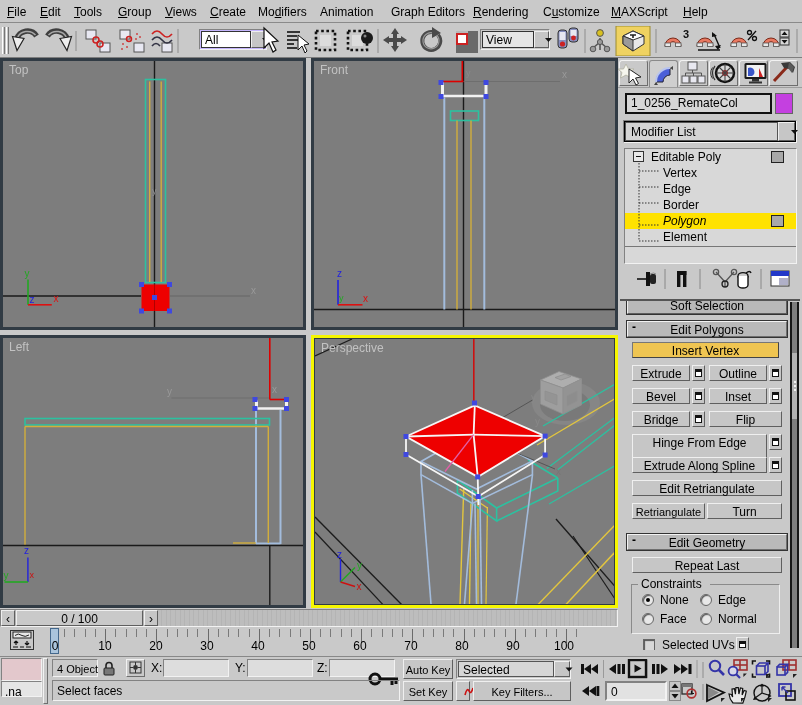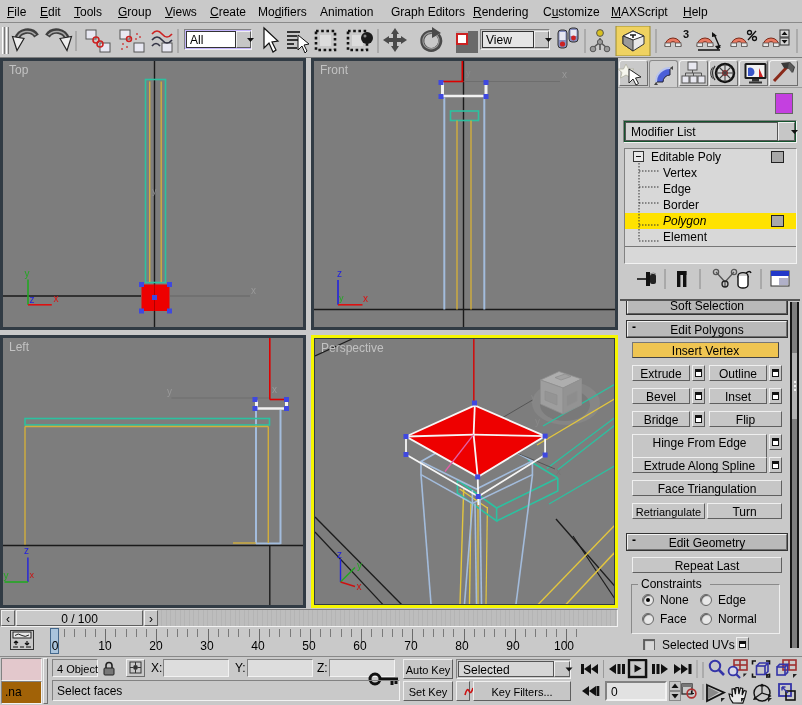--- a/index.html
+++ b/index.html
@@ -67,21 +67,21 @@
         </g>
 
     <rect x="152" y="17" width="10" height="9" fill="#e8e8f2" stroke="#555"></rect>
     <path d="M142 8 q5 -6 10 0 t10 0" fill="none" stroke="#cc2222" stroke-width="1.6"></path>
     <path d="M142 14 q5 -6 10 0 t10 0" fill="none" stroke="#334" stroke-width="1.6"></path>
     <path d="M142 20 q4 -5 8 0" fill="none" stroke="#334" stroke-width="1.6"></path>
 
     <line x1="168" y1="3" x2="168" y2="27" stroke="#8d8d8d"></line>
   </svg>
 
-  <div class="sunk" style="left:184px;top:5px;width:68px;height:21px;background:#c4b5fd;">
+  <div class="sunk" style="left:199px;top:5px;width:68px;height:21px;background:#c4b5fd;">
     <div style="left:1px;top:1px;width:50px;height:17px;background:#fff;border:1px solid #333;color:#000;font-size:12px;padding:1px 0 0 3px;">All</div>
     <div class="btn" style="left:51px;top:1px;width:15px;height:17px;">
           <svg width="13" height="15" viewBox="0 0 13 15">
             <path d="M3 6 L10 6 L6.5 10 Z" fill="#111"></path>
           </svg>
         </div>
   </div>
   <svg style="left:256px;top:2px;" width="546" height="30" viewBox="0 0 546 30">
 
     <path d="M8 2 L8 22 L13 17 L17 26 L20 24 L16 16 L22 15 Z" fill="#fff" stroke="#111" stroke-width="1.2"></path>
@@ -456,23 +456,24 @@
       <rect x="131" y="23.5" width="13" height="2" fill="#333"></rect>
     </svg>
     <svg style="left:151px;top:2px;" width="29" height="27" viewBox="0 0 29 27">
       <path d="M5 21 L18 7" stroke="#8a2a1a" stroke-width="3"></path>
       <path d="M12 3 l9 -1 l5 5 l-2 6 l-3 -4 l-6 -1 Z" fill="#3a3a3a"></path>
       <path d="M20 2 l5 5 l-2 6 l-4 -5 Z" fill="#5a5a5a"></path>
     </svg>
   </div>
   <div style="left:0;top:29px;width:184px;height:1px;background:#9d9d9d;"></div>
 
+  <div style="left:7px;top:35px;width:147px;height:21px;background:#d6d6d6;border:2px solid #111;color:#000;padding:1px 0 0 4px;">1_0256_RemateCol</div>
   <div style="left:157px;top:35px;width:18px;height:21px;background:#c440e0;border:1px solid #666;"></div>
 
-  <div class="sunk" style="left:5px;top:62px;width:174px;height:23px;background:#14532d;">
+  <div class="sunk" style="left:5px;top:62px;width:174px;height:23px;background:#000000;">
     <div style="left:1px;top:1px;width:153px;height:19px;background:#d4d4d4;border:1px solid #555;color:#000;padding:2px 0 0 5px;">Modifier List</div>
     <div class="btn" style="left:154px;top:1px;width:17px;height:19px;">
           <svg width="15" height="17" viewBox="0 0 15 17">
             <path d="M4 7 L11 7 L7.5 11 Z" fill="#111"></path>
           </svg>
         </div>
   </div>
 
   <div class="sunk" style="left:6px;top:90px;width:173px;height:116px;background:#d8d8d8;">
     <div style="left:0;top:64px;width:171px;height:16px;background:#ffe200;"></div>
@@ -570,21 +571,21 @@
         </div>
     <div class="btn" style="left:91px;top:110px;width:73px;height:16px;padding-top:1px;">Flip</div>
     <div class="btn" style="left:14px;top:133px;width:135px;height:32px;padding-top:1px;">Hinge From Edge</div>
     <div class="btn" style="left:151px;top:133px;width:13px;height:16px;">
           <div style="left:2px;top:3px;width:7px;height:8px;background:#fff;border:1.5px solid #111;border-top-width:3px;"></div>
         </div>
     <div class="btn" style="left:14px;top:156px;width:135px;height:16px;padding-top:1px;">Extrude Along Spline</div>
     <div class="btn" style="left:151px;top:156px;width:13px;height:16px;">
           <div style="left:2px;top:3px;width:7px;height:8px;background:#fff;border:1.5px solid #111;border-top-width:3px;"></div>
         </div>
-    <div class="btn" style="left:14px;top:179px;width:150px;height:16px;padding-top:1px;">Face Triangulation</div>
+    <div class="btn" style="left:14px;top:179px;width:150px;height:16px;padding-top:1px;">Edit Retriangulate</div>
     <div class="btn" style="left:14px;top:202px;width:73px;height:16px;padding-top:2px;font-size:11px;">Retriangulate</div>
     <div class="btn" style="left:89px;top:202px;width:75px;height:16px;padding-top:1px;">Turn</div>
 
     <div class="raise" style="left:9px;top:233px;width:160px;height:16px;background:#b9b9b9;outline:1px solid #333;text-align:center;color:#000;padding-top:1px;">Edit Geometry</div>
     <span class="t" style="left:14px;top:232px;font-weight:bold;">-</span>
     <div class="btn" style="left:14px;top:256px;width:150px;height:16px;padding-top:1px;">Repeat Last</div>
     <div style="left:13px;top:283px;width:149px;height:50px;border:1px solid #999;border-color:#8a8a8a #eee #eee #8a8a8a;"></div>
     <div style="left:20px;top:276px;width:72px;height:13px;background:#c9c9c9;color:#000;padding-left:3px;">Constraints</div>
     <div style="left:24px;top:293px;width:12px;height:12px;border-radius:50%;background:#e8e8e8;border:1px solid #666;box-shadow:inset 1px 1px 1px #555;">
           <div style="left:3px;top:3px;width:4px;height:4px;border-radius:50%;background:#000;"></div>
@@ -643,21 +644,21 @@
   <div class="t" style="left:348px;top:11px;width:24px;text-align:center;font-size:12px;">60</div>
   <div class="t" style="left:399px;top:11px;width:24px;text-align:center;font-size:12px;">70</div>
   <div class="t" style="left:450px;top:11px;width:24px;text-align:center;font-size:12px;">80</div>
   <div class="t" style="left:501px;top:11px;width:24px;text-align:center;font-size:12px;">90</div>
   <div class="t" style="left:552px;top:11px;width:24px;text-align:center;font-size:12px;">100</div>
   </div>
 
 <div id="status" style="left:0;top:656px;width:802px;height:49px;background:#c9c9c9;border-top:1px solid #888;font-size:12px;">
 
   <div class="sunk" style="left:1px;top:1px;width:41px;height:23px;background:#e3c8cc;"></div>
-  <div class="sunk" style="left:1px;top:24px;width:41px;height:23px;background:#a16207;color:#000;padding:3px 0 0 3px;">.na</div>
+  <div class="sunk" style="left:1px;top:24px;width:41px;height:16px;background:#e5e5e5;color:#000;padding:3px 0 0 3px;">.na</div>
   <div class="raise" style="left:43px;top:1px;width:5px;height:46px;"></div>
 
   <div class="sunk" style="left:52px;top:2px;width:46px;height:18px;color:#000;padding:3px 0 0 4px;font-size:11px;white-space:nowrap;">4 Object</div>
   <svg style="left:100px;top:3px;" width="18" height="18" viewBox="0 0 18 18">
         <rect x="4" y="8" width="10" height="7" rx="1" fill="#777" stroke="#222"></rect>
         <path d="M6 8 V5.5 a3 3 0 0 1 6 0 V8" fill="none" stroke="#222" stroke-width="1.6"></path>
       </svg>
   <div class="raise" style="left:126px;top:2px;width:19px;height:18px;">
         <svg width="17" height="16" viewBox="0 0 17 16">
           <rect x="3" y="2" width="11" height="11" fill="none" stroke="#333"></rect>

